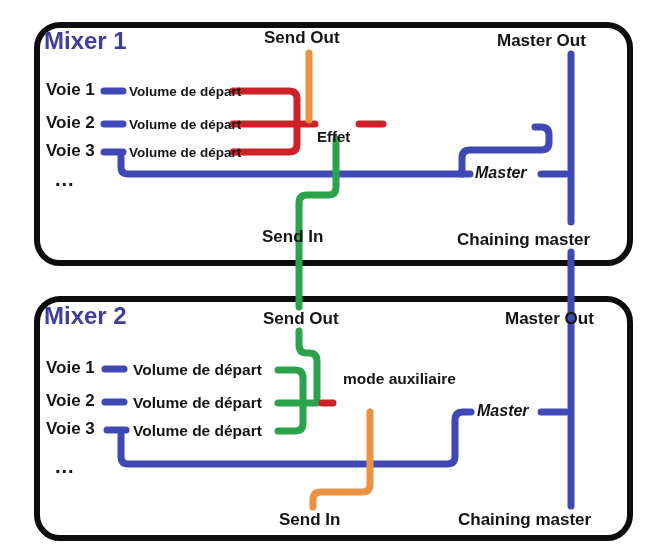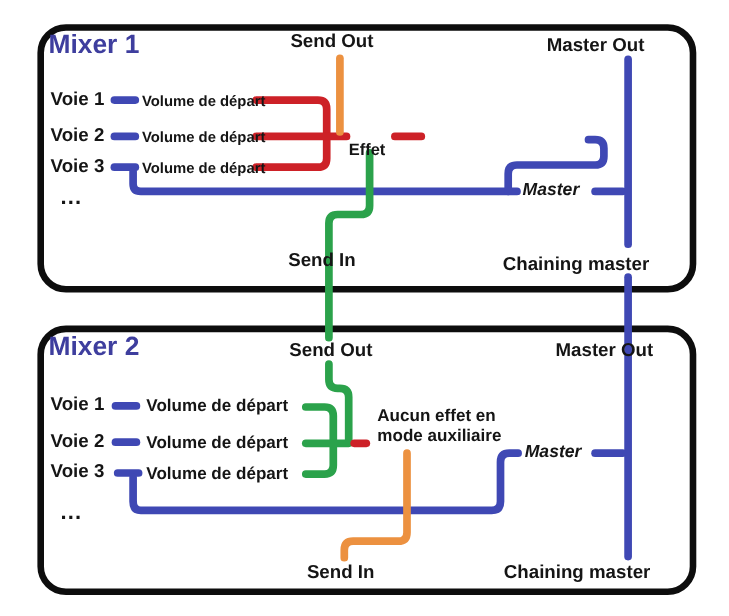--- a/index.html
+++ b/index.html
@@ -103,20 +103,19 @@
 
   <div class="lbl t-big" style="left:46px;top:358px">Voie 1</div>
   <div class="lbl t-vol2" style="left:133px;top:361px">Volume de départ</div>
   <div class="lbl t-big" style="left:46px;top:391px">Voie 2</div>
   <div class="lbl t-vol2" style="left:133px;top:394px">Volume de départ</div>
   <div class="lbl t-big" style="left:46px;top:419px">Voie 3</div>
   <div class="lbl t-vol2" style="left:133px;top:422px">Volume de départ</div>
   <div class="lbl t-dots" style="left:55px;top:455px">...</div>
 
   <div class="lbl t-med2" style="left:343px;top:370px">
-    <div>Aucun effet en</div>
     <div>mode auxiliaire</div>
   </div>
   <div class="lbl t-master" style="left:477px;top:402px">Master</div>
   <div class="lbl t-big" style="left:279px;top:510px">Send In</div>
   <div class="lbl t-big" style="left:458px;top:510px">Chaining master</div>
 
 </div>
 
 </body></html>

